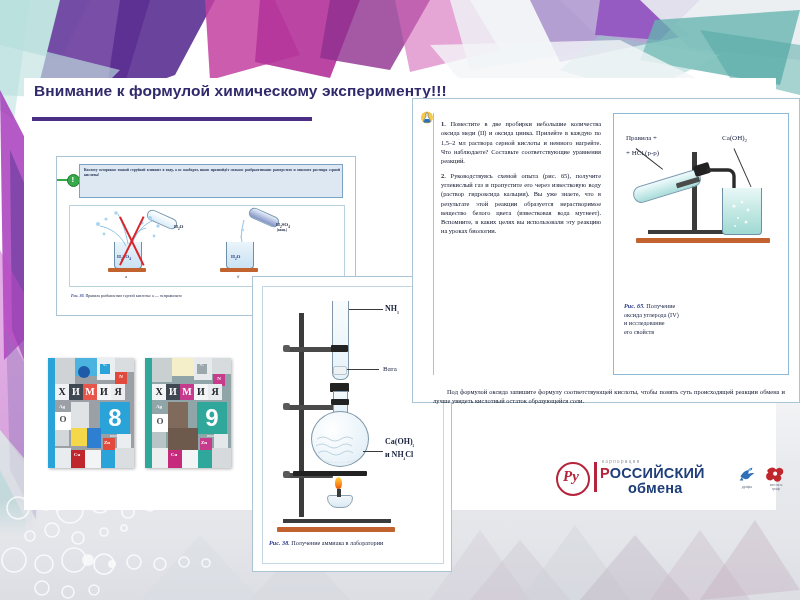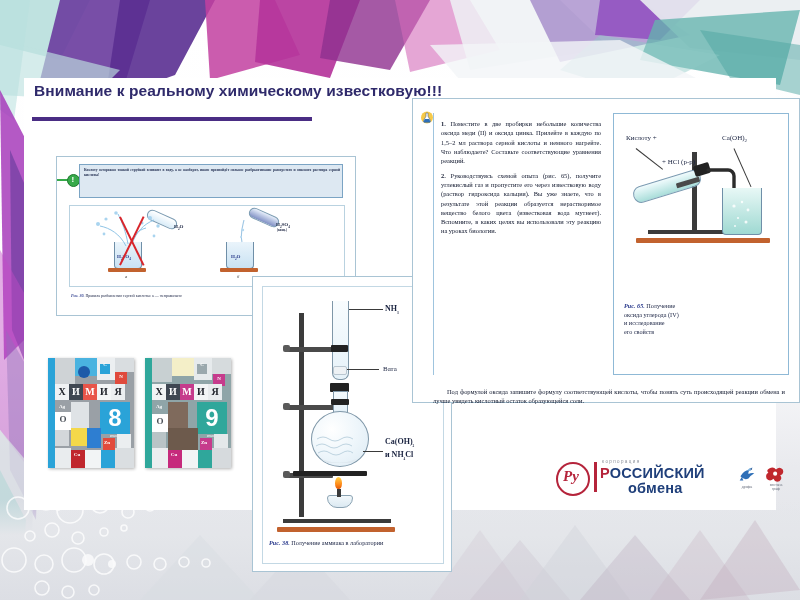--- a/index.html
+++ b/index.html
@@ -176,21 +176,21 @@
     </g>
     <g fill="#ffffff" opacity="0.85">
       <circle cx="88" cy="70" r="6"></circle>
         <circle cx="58" cy="18" r="3"></circle>
         <circle cx="112" cy="74" r="4"></circle>
     </g>
   </svg>
 
   <div class="card">
 
-    <div class="title">Внимание к реальному химическому известковую!!!</div>
+    <div class="title">Внимание к формулой химическому эксперименту!!!</div>
     <div class="rule"></div>
 
     <div class="panel" id="panelA">
 
       <div class="warnlead"></div>
       <div class="warnicon"></div>
 
       <div class="warnbox">
         <div class="warntext">Кислоту осторожно тонкой струйкой вливают в воду, а не наоборот, иначе произойдёт сильное разбрызгивание разогретого и опасного раствора серной кислоты!</div>
       </div>
@@ -330,22 +330,22 @@
           <g fill="#ffffff" opacity="0.85">
             <circle cx="8" cy="10" r="1.6"></circle>
               <circle cx="16" cy="6" r="1.2"></circle>
               <circle cx="22" cy="14" r="1.4"></circle>
             <circle cx="12" cy="22" r="1.1"></circle>
               <circle cx="20" cy="26" r="1.5"></circle>
               <circle cx="9" cy="30" r="1"></circle>
           </g>
         </svg>
         <div class="lead" style="left:22px;top:34px;width:34px;transform:rotate(38deg);"></div>
-        <div class="chem65" style="left:12px;top:20px;">Кислоту +</div>
-        <div class="chem65" style="left:12px;top:44px;margin-left:36px;">+ HCl (р-р)</div>
+        <div class="chem65" style="left:12px;top:20px;">Правила +</div>
+        <div class="chem65" style="left:12px;top:35px;">+ HCl (р-р)</div>
         <div class="lead" style="left:120px;top:34px;width:42px;transform:rotate(66deg);"></div>
         <div class="chem65" style="left:108px;top:20px;">Ca(OH)<sub>2</sub></div>
 
         <div class="cap65" style="left:10px;top:188px;width:150px;">
           <b>Рис. 65.</b>
           <span>Получение</span><br>
           <span>оксида углерода (IV)</span><br>
           <span>и исследование</span><br>
           <span>его свойств</span>
         </div>

